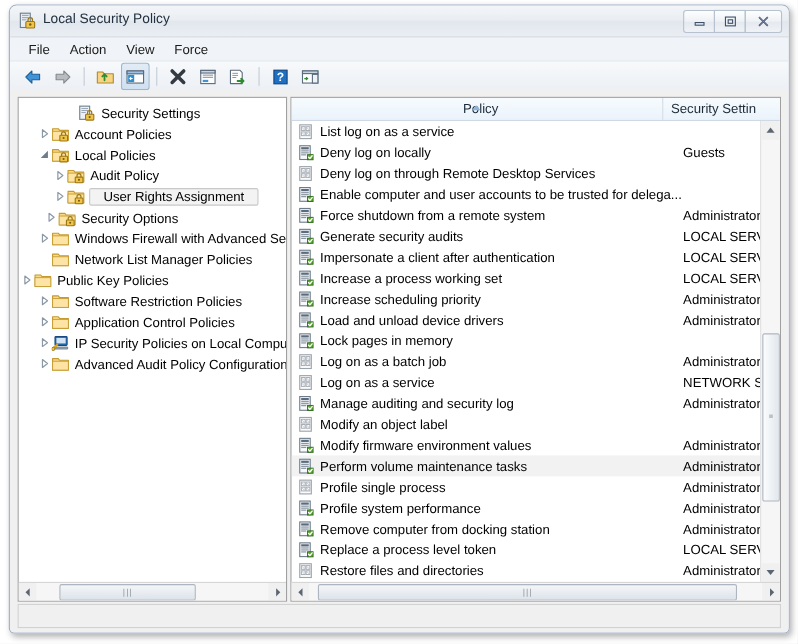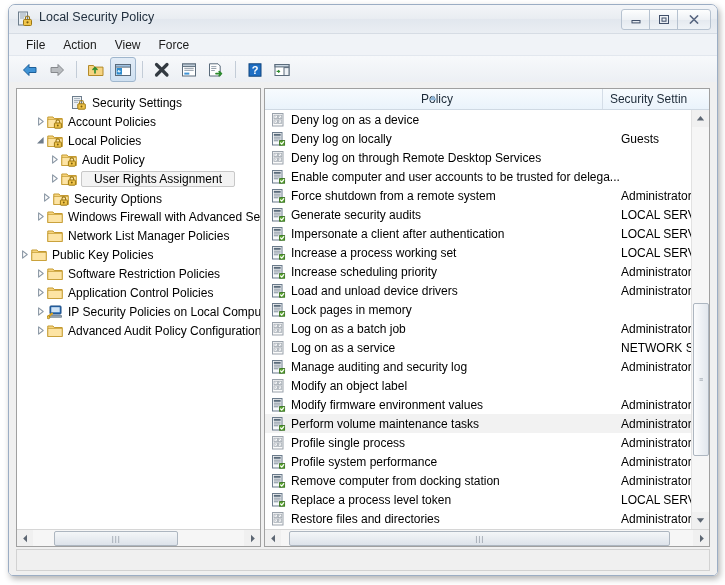--- a/index.html
+++ b/index.html
@@ -509,21 +509,21 @@
         <div class="lv-body" id="list-host">
             <div class="row">
               <span class="ricon"><svg width="16" height="16" viewBox="0 0 16 16">
       <rect x="2.5" y="1.5" width="10.5" height="12.5" fill="#fbfbfb" stroke="#9aa2ab" stroke-width="1"></rect>
       <rect x="4" y="3.2" width="3.4" height="3.4" fill="none" stroke="#a7aeb6" stroke-width="0.9"></rect>
       <rect x="8.3" y="3.2" width="3.4" height="3.4" fill="none" stroke="#a7aeb6" stroke-width="0.9"></rect>
       <rect x="4" y="7.9" width="3.4" height="3.4" fill="none" stroke="#a7aeb6" stroke-width="0.9"></rect>
       <rect x="8.3" y="7.9" width="3.4" height="3.4" fill="none" stroke="#a7aeb6" stroke-width="0.9"></rect>
       <path d="M4.6 4 L6.8 6 M8.9 4 L11.1 6 M4.6 8.7 L6.8 10.7 M8.9 8.7 L11.1 10.7" stroke="#b9c0c8" stroke-width="0.7"></path>
     </svg></span>
-              <span class="rname">Deny log on as a device</span>
+              <span class="rname">List log on as a service</span>
               <span class="rval"></span>
             </div>
             <div class="row">
               <span class="ricon"><svg width="16" height="16" viewBox="0 0 16 16">
       <rect x="2.5" y="1.5" width="9.5" height="12.5" fill="#f7f9fb" stroke="#6b7b8b" stroke-width="1"></rect>
       <rect x="3.8" y="2.8" width="6.9" height="2" fill="#5a6b7b"></rect>
       <rect x="3.8" y="5.6" width="6.9" height="1.1" fill="#8b97a3"></rect>
       <rect x="3.8" y="7.4" width="6.9" height="1.1" fill="#8b97a3"></rect>
       <rect x="3.8" y="9.2" width="4.6" height="1.1" fill="#8b97a3"></rect>
       <rect x="9.6" y="9.6" width="5" height="4.6" fill="#5faa34" stroke="#35701d" stroke-width="0.9"></rect>

